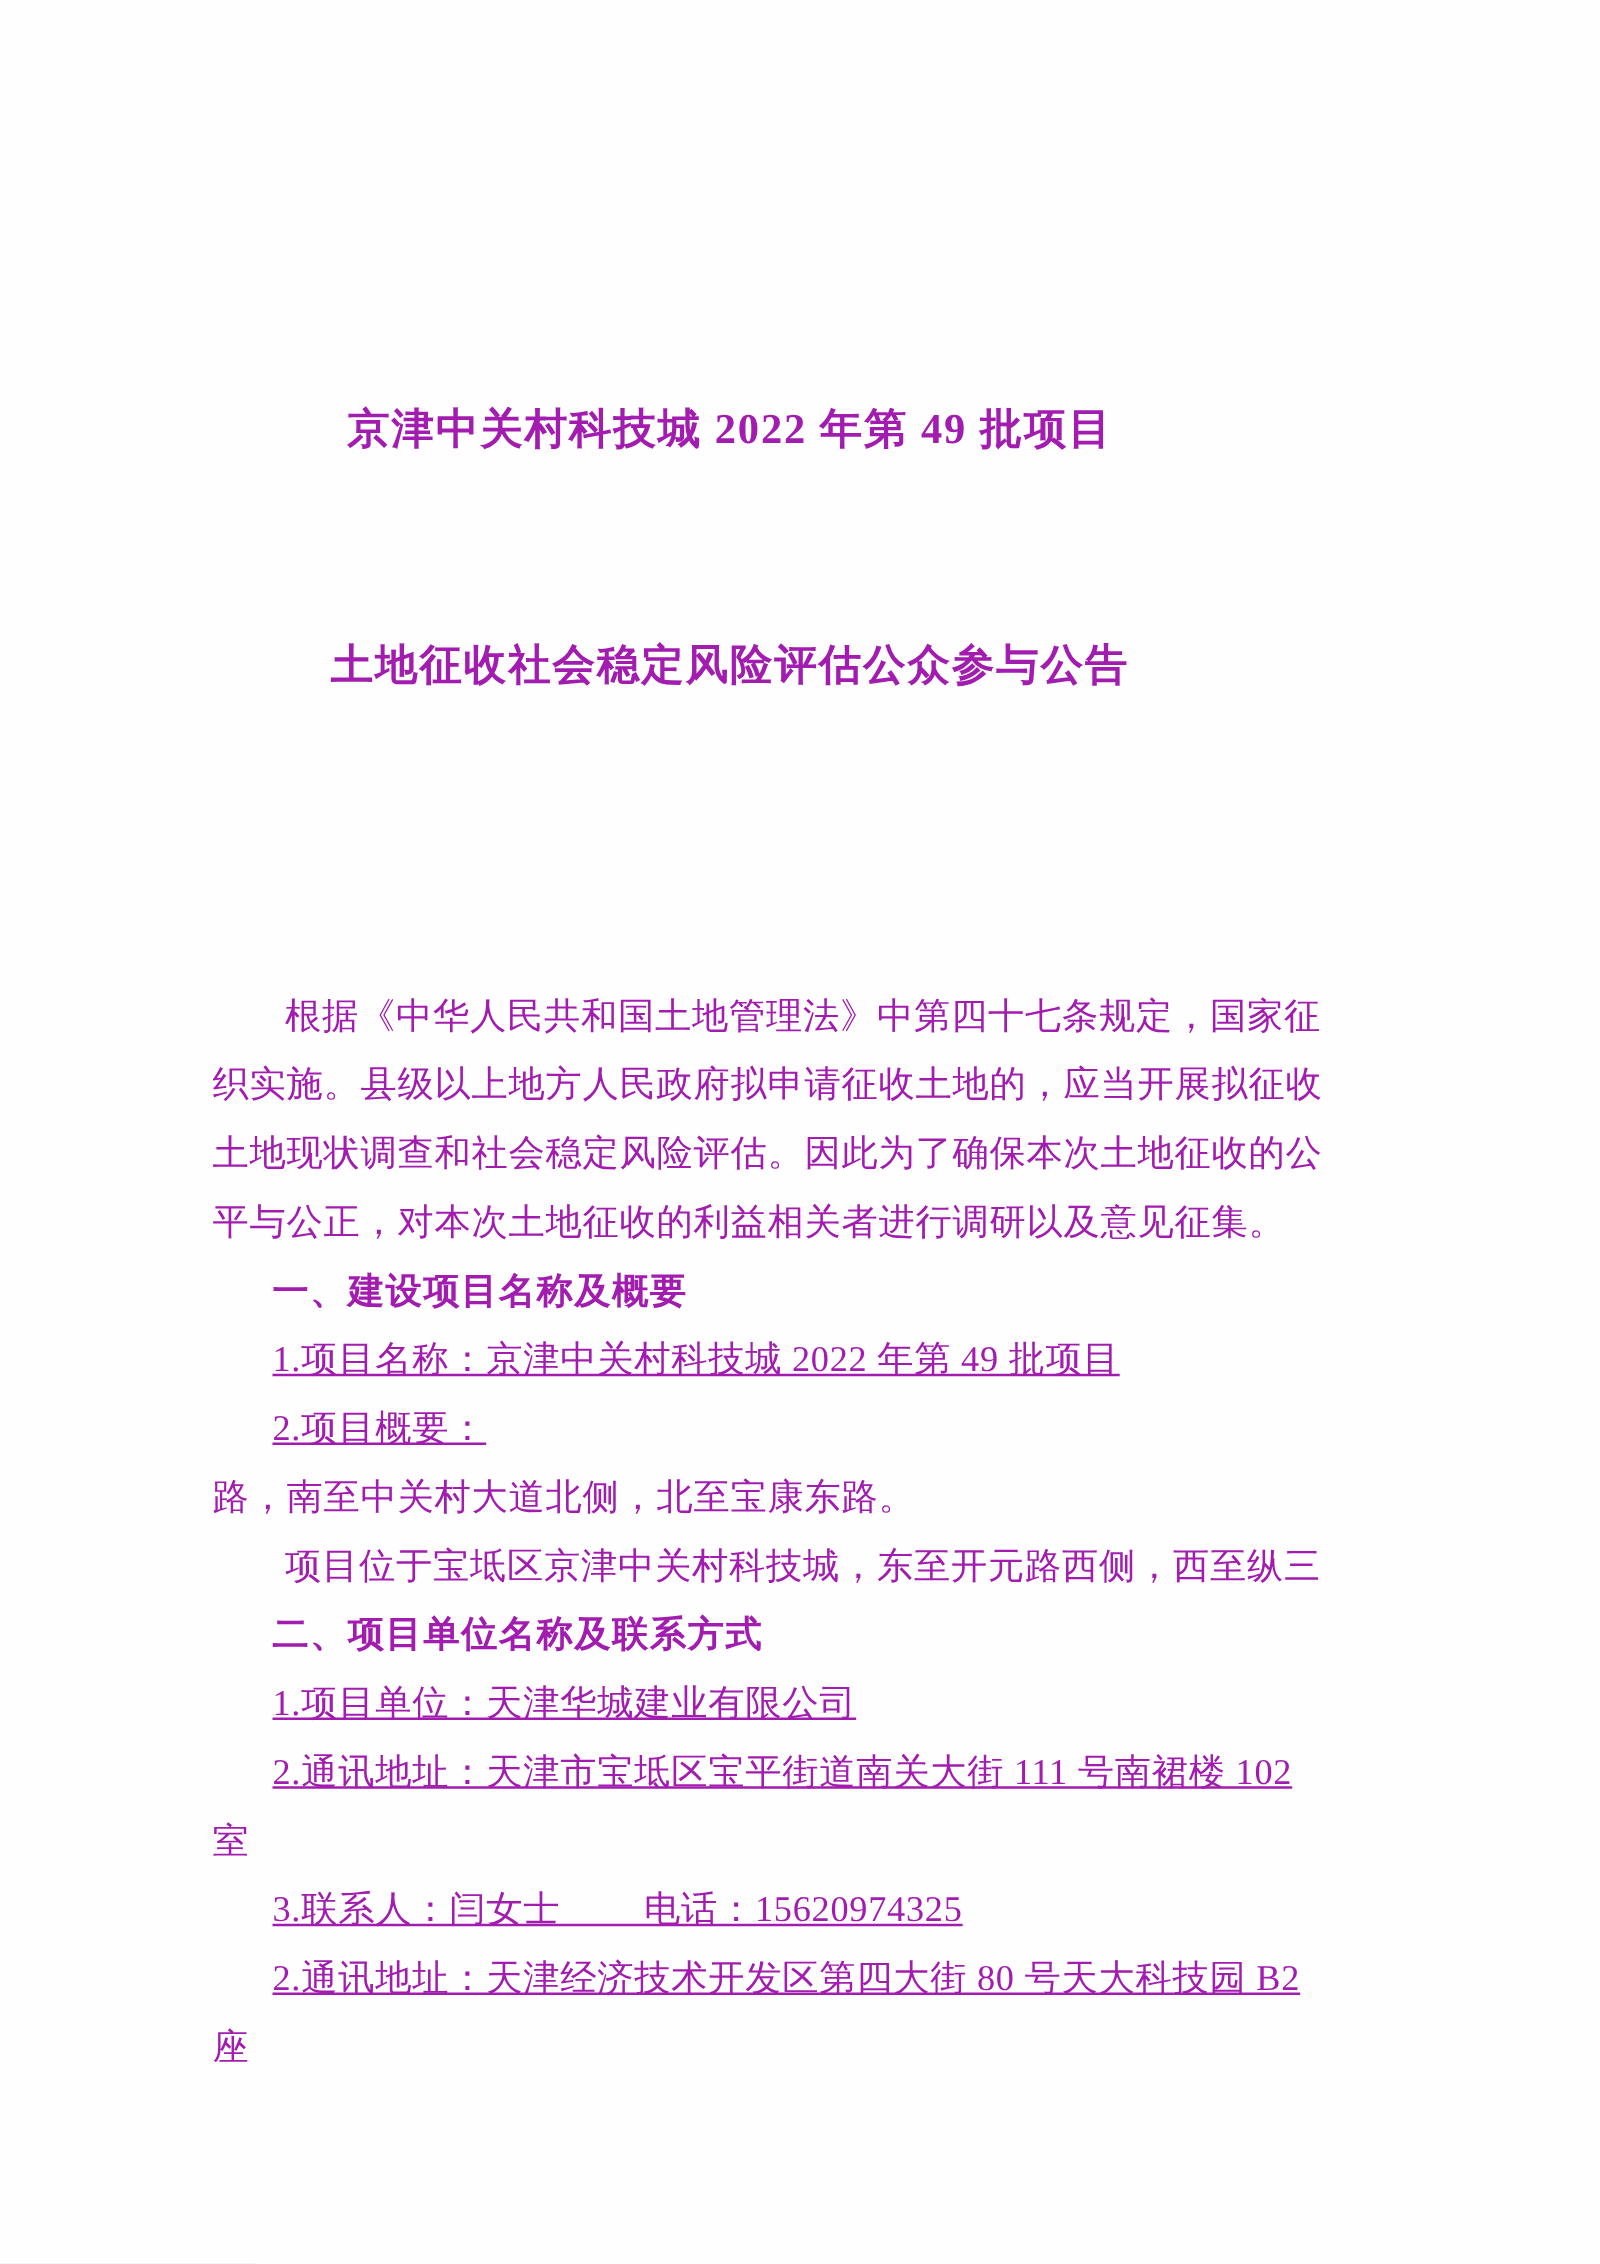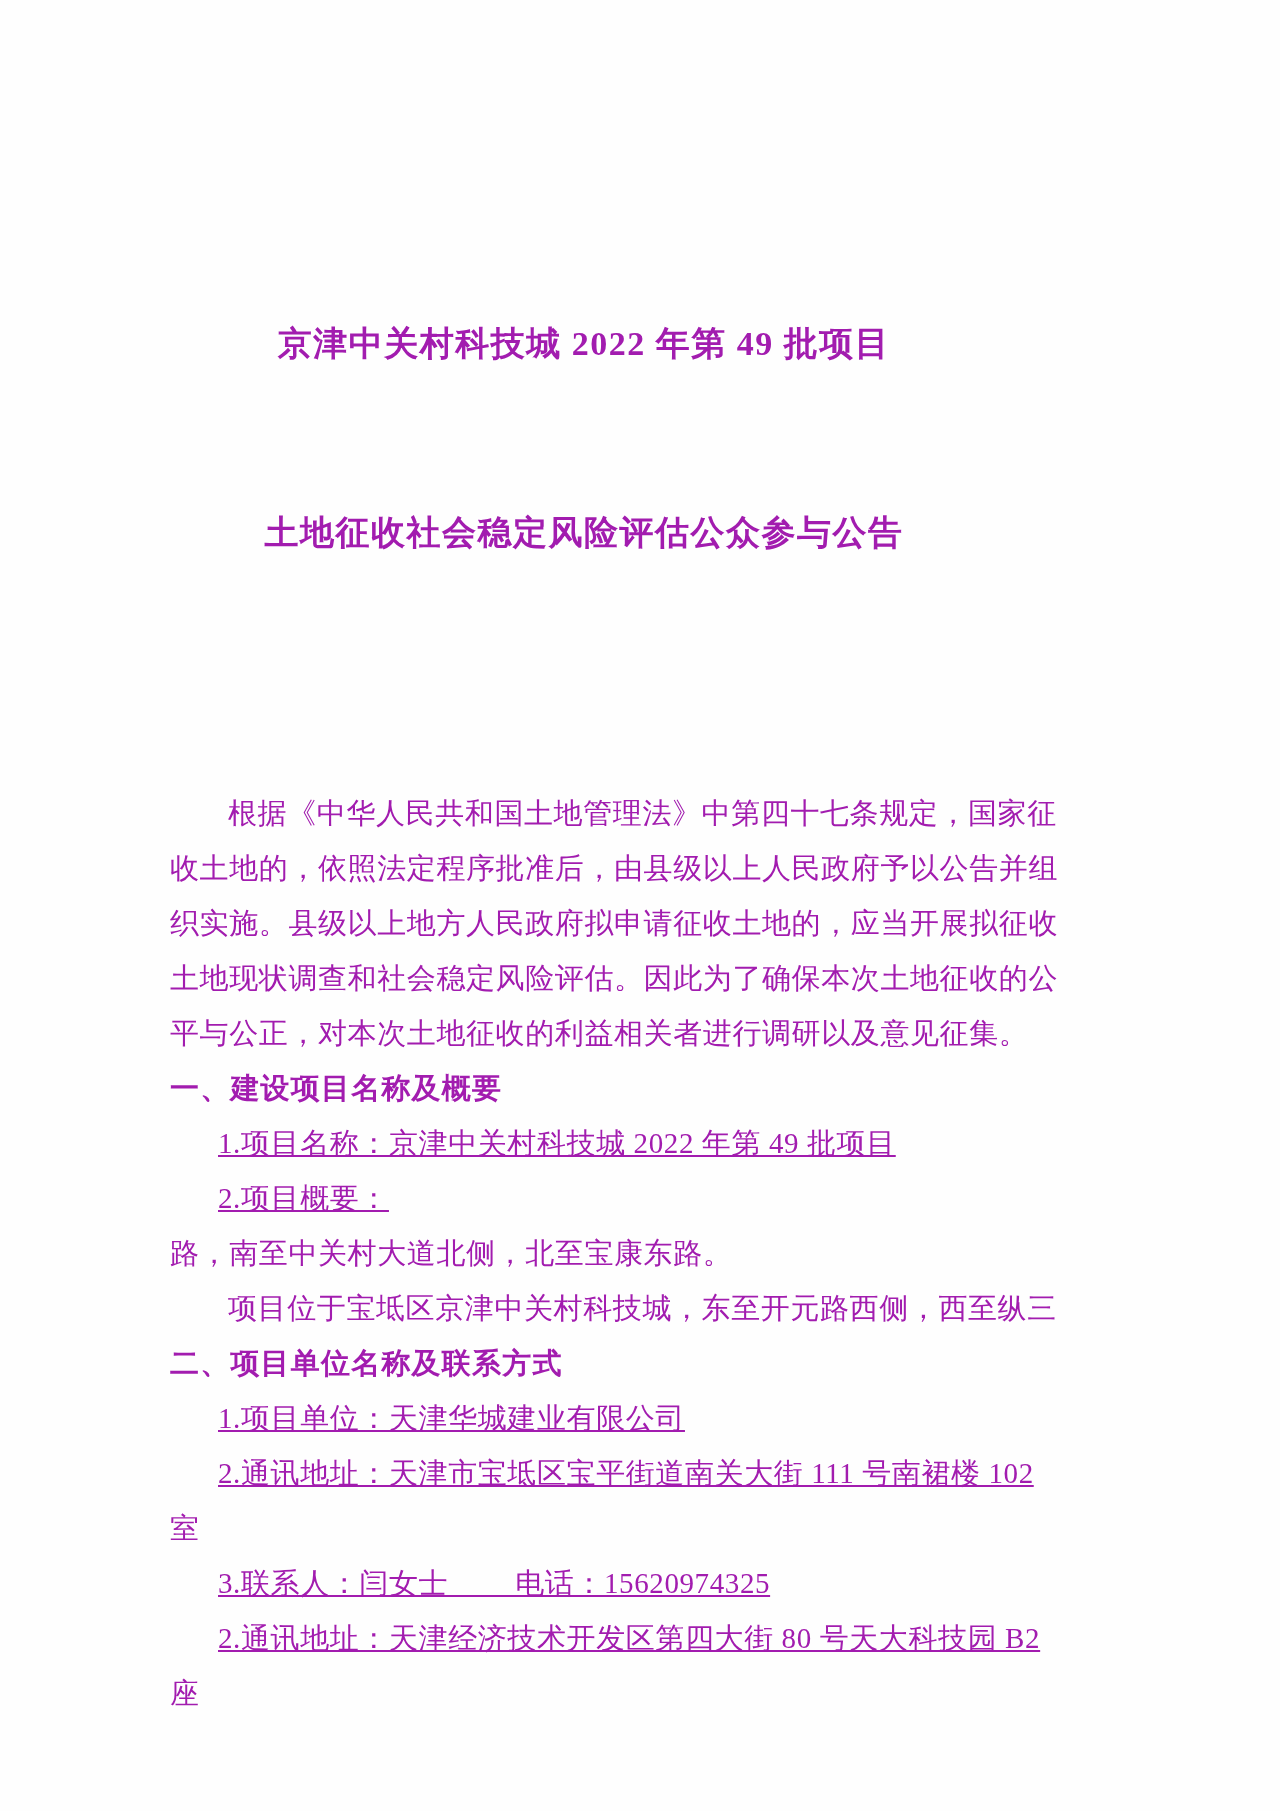--- a/index.html
+++ b/index.html
@@ -46,37 +46,37 @@
     text-align: center;
   }
   .indent-item {
     padding-left: 48px;
     text-decoration: underline;
   }
   .heading {
     font-weight: bold;
     font-family: "Liberation Sans", "DejaVu Sans", sans-serif;
     letter-spacing: 1.2px;
+    margin-left: 48px;
   }
 </style>
 </head>
 <body>
 
 <div class="page">
   <div class="content">
 
     <div class="doc-title">
       <div class="title-line">京津中关村科技城 2022 年第 49 批项目</div>
       <div class="title-line">土地征收社会稳定风险评估公众参与公告</div>
     </div>
 
     <div class="doc-body">
 
       <div class="line indent-first">根据《中华人民共和国土地管理法》中第四十七条规定，国家征</div>
-      <div class="line">收土地的，依照法定程序批准后，由县级以上人民政府予以公告并组</div>
       <div class="line">织实施。县级以上地方人民政府拟申请征收土地的，应当开展拟征收</div>
       <div class="line">土地现状调查和社会稳定风险评估。因此为了确保本次土地征收的公</div>
       <div class="line">平与公正，对本次土地征收的利益相关者进行调研以及意见征集。</div>
 
       <div class="line heading">一、建设项目名称及概要</div>
       <div class="line indent-item">1.项目名称：京津中关村科技城 2022 年第 49 批项目</div>
       <div class="line indent-item">2.项目概要：</div>
       <div class="line">路，南至中关村大道北侧，北至宝康东路。</div>
       <div class="line indent-first">项目位于宝坻区京津中关村科技城，东至开元路西侧，西至纵三</div>
 

